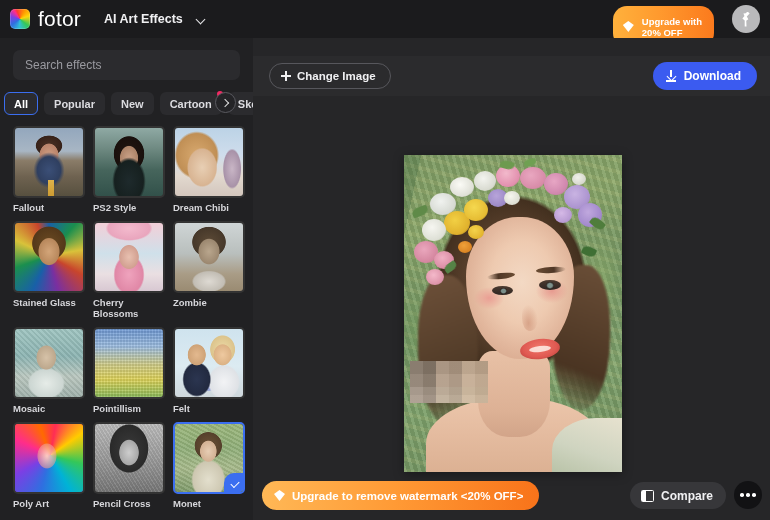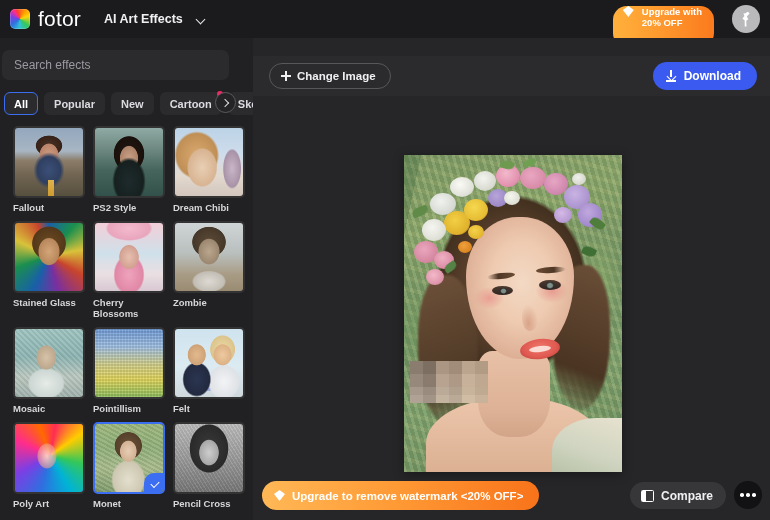--- a/index.html
+++ b/index.html
@@ -42,21 +42,21 @@
   .chev { display:inline-block; width: 9px; height: 9px; position: relative; }
   .chev::before {
     content:""; position:absolute; left:0; top:1px; width:6px; height:6px;
     border-right: 1.6px solid #e6e6e8; border-bottom: 1.6px solid #e6e6e8;
     transform: rotate(45deg);
   }
   .upgrade-top {
     position: absolute; right: 56px; top: 6px;
     height: 41px; padding: 0 12px 0 10px; border-radius: 14px;
     background: linear-gradient(90deg, #ffb13c 0%, #ff9a2e 45%, #fb7a1d 100%);
-    display: flex; gap: 8px; cursor: pointer;
+    display: flex; align-items: center; gap: 8px; cursor: pointer;
     border: none; color: #fff;
   }
   .upgrade-top .txt {
     font-size: 9.5px; font-weight: bold; line-height: 11px; text-align: left; color:#fff;
     white-space: pre-line;
   }
   .diamond {
     width: 11px; height: 11px; flex: none;
     background: #fff;
     clip-path: polygon(50% 0%, 100% 36%, 50% 100%, 0% 36%);
@@ -71,21 +71,21 @@
     width: 13px; height: 15px; background: #fff;
     clip-path: polygon(62% 0%, 78% 14%, 56% 34%, 68% 52%, 52% 62%, 54% 100%, 40% 100%, 40% 60%, 22% 46%, 38% 30%, 30% 14%, 48% 12%);
   }
 
   
   .sidebar {
     position: absolute; left: 0; top: 38px; width: 253px; height: 482px;
     background: #212123;
     overflow: hidden;
   }
-  .search-wrap { padding: 12px 13px 0 2px; }
+  .search-wrap { padding: 12px 13px 0 13px; }
   .search-box {
     width: 227px; height: 30px; border-radius: 7px;
     background: #2b2b2e; border: none; outline: none;
     color: #cfcfd3; font-size: 12px; padding: 0 12px;
     font-family: "Liberation Sans", sans-serif;
   }
   .search-box::placeholder { color: #9a9aa0; }
 
   .tabs {
     position: relative; margin: 12px 0 0 4px;
@@ -492,32 +492,32 @@
             <div class="art a-felt"></div>
           </div>
           <div class="cap">Felt</div>
         </div>
         <div class="cell">
           <div class="thumb">
             <div class="art a-poly"></div>
           </div>
           <div class="cap">Poly Art</div>
         </div>
+        <div class="cell">
+          <div class="thumb">
+            <div class="art a-pencil"></div>
+          </div>
+          <div class="cap">Pencil Cross</div>
+        </div>
         <div class="cell sel">
           <div class="thumb">
             <div class="art a-monet"></div>
             <div class="check"></div>
           </div>
           <div class="cap">Monet</div>
-        </div>
-        <div class="cell">
-          <div class="thumb">
-            <div class="art a-pencil"></div>
-          </div>
-          <div class="cap">Pencil Cross</div>
         </div>
       </div>
   </div>
 
   <div class="main">
 
     <div class="canvas-toolbar">
       <button class="change-img">
         <span class="plus"></span>
         <span>Change Image</span>

